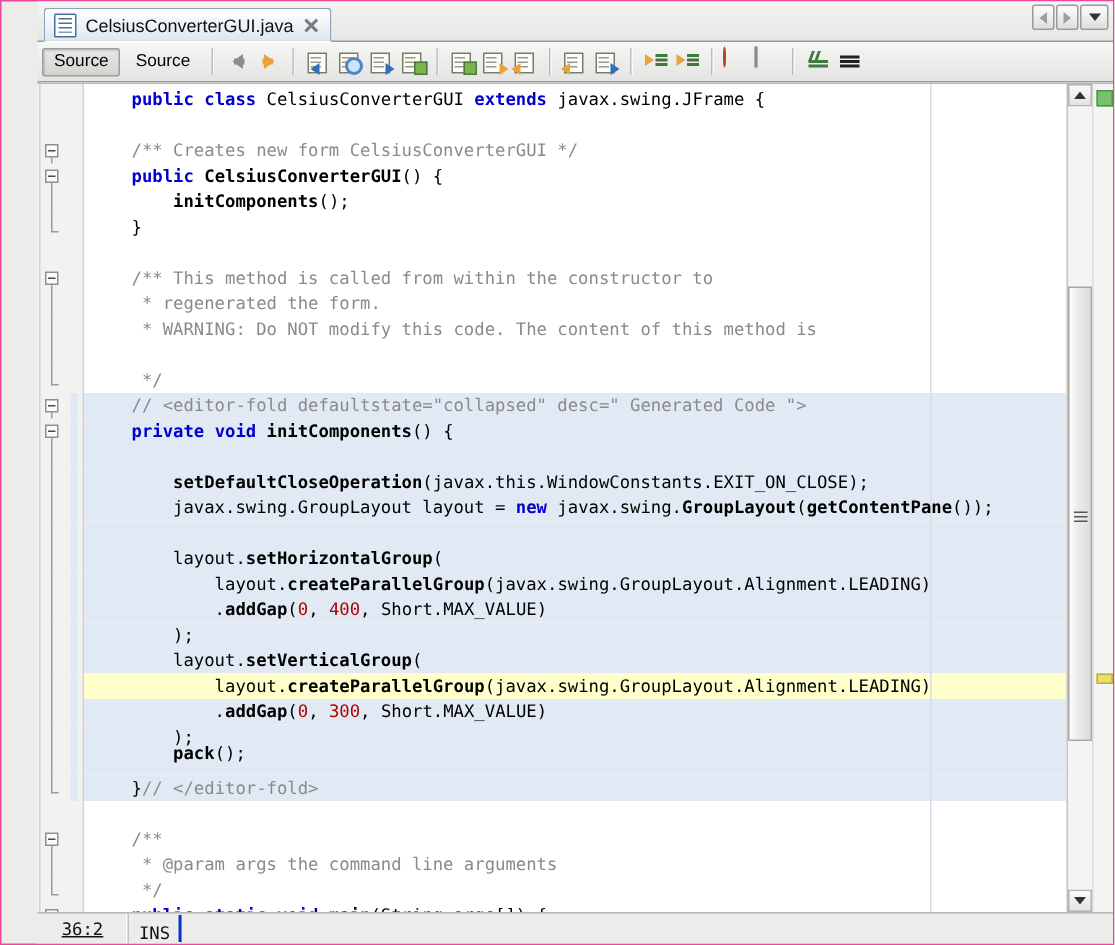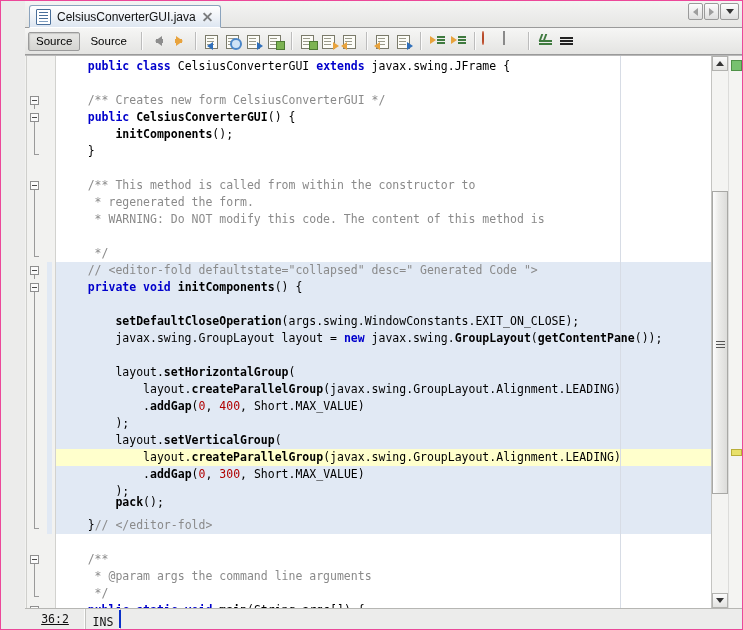--- a/index.html
+++ b/index.html
@@ -399,21 +399,21 @@
           <div class="ln" style="top: 70px;"><span class="pn">        </span><span class="bd">initComponents</span><span class="pn">();</span></div>
           <div class="ln" style="top: 87px;"><span class="pn">    }</span></div>
           <div class="ln" style="top: 104px;"></div>
           <div class="ln" style="top: 121px;"><span class="cm">    /** This method is called from within the constructor to</span></div>
           <div class="ln" style="top: 138px;"><span class="cm">     * regenerated the form.</span></div>
           <div class="ln" style="top: 155px;"><span class="cm">     * WARNING: Do NOT modify this code. The content of this method is</span></div>
           <div class="ln" style="top: 189px;"><span class="cm">     */</span></div>
           <div class="ln" style="top: 206px;"><span class="cm">    // &lt;editor-fold defaultstate="collapsed" desc=" Generated Code "&gt;</span></div>
           <div class="ln" style="top: 223px;"><span class="pn">    </span><span class="kw">private void </span><span class="bd">initComponents</span><span class="pn">() {</span></div>
           <div class="ln" style="top: 240px;"></div>
-          <div class="ln" style="top: 257px;"><span class="pn">        </span><span class="bd">setDefaultCloseOperation</span><span class="pn">(args.swing.WindowConstants.EXIT_ON_CLOSE);</span></div>
+          <div class="ln" style="top: 257px;"><span class="pn">        </span><span class="bd">setDefaultCloseOperation</span><span class="pn">(javax.this.WindowConstants.EXIT_ON_CLOSE);</span></div>
           <div class="ln" style="top: 274px;"><span class="pn">        javax.swing.GroupLayout layout = </span><span class="kw">new </span><span class="pn">javax.swing.</span><span class="bd">GroupLayout</span><span class="pn">(</span><span class="bd">getContentPane</span><span class="pn">());</span></div>
           <div class="ln" style="top: 308px;"><span class="pn">        layout.</span><span class="bd">setHorizontalGroup</span><span class="pn">(</span></div>
           <div class="ln" style="top: 325px;"><span class="pn">            layout.</span><span class="bd">createParallelGroup</span><span class="pn">(javax.swing.GroupLayout.Alignment.LEADING)</span></div>
           <div class="ln" style="top: 342px;"><span class="pn">            .</span><span class="bd">addGap</span><span class="pn">(</span><span class="nu">0</span><span class="pn">, </span><span class="nu">400</span><span class="pn">, Short.MAX_VALUE)</span></div>
           <div class="ln" style="top: 359px;"><span class="pn">        );</span></div>
           <div class="ln" style="top: 376px;"><span class="pn">        layout.</span><span class="bd">setVerticalGroup</span><span class="pn">(</span></div>
           <div class="ln" style="top: 393px;"><span class="pn">            layout.</span><span class="bd">createParallelGroup</span><span class="pn">(javax.swing.GroupLayout.Alignment.LEADING)</span></div>
           <div class="ln" style="top: 410px;"><span class="pn">            .</span><span class="bd">addGap</span><span class="pn">(</span><span class="nu">0</span><span class="pn">, </span><span class="nu">300</span><span class="pn">, Short.MAX_VALUE)</span></div>
           <div class="ln" style="top: 427px;"><span class="pn">        );</span></div>
           <div class="ln" style="top: 438px;"><span class="pn">        </span><span class="bd">pack</span><span class="pn">();</span></div>

